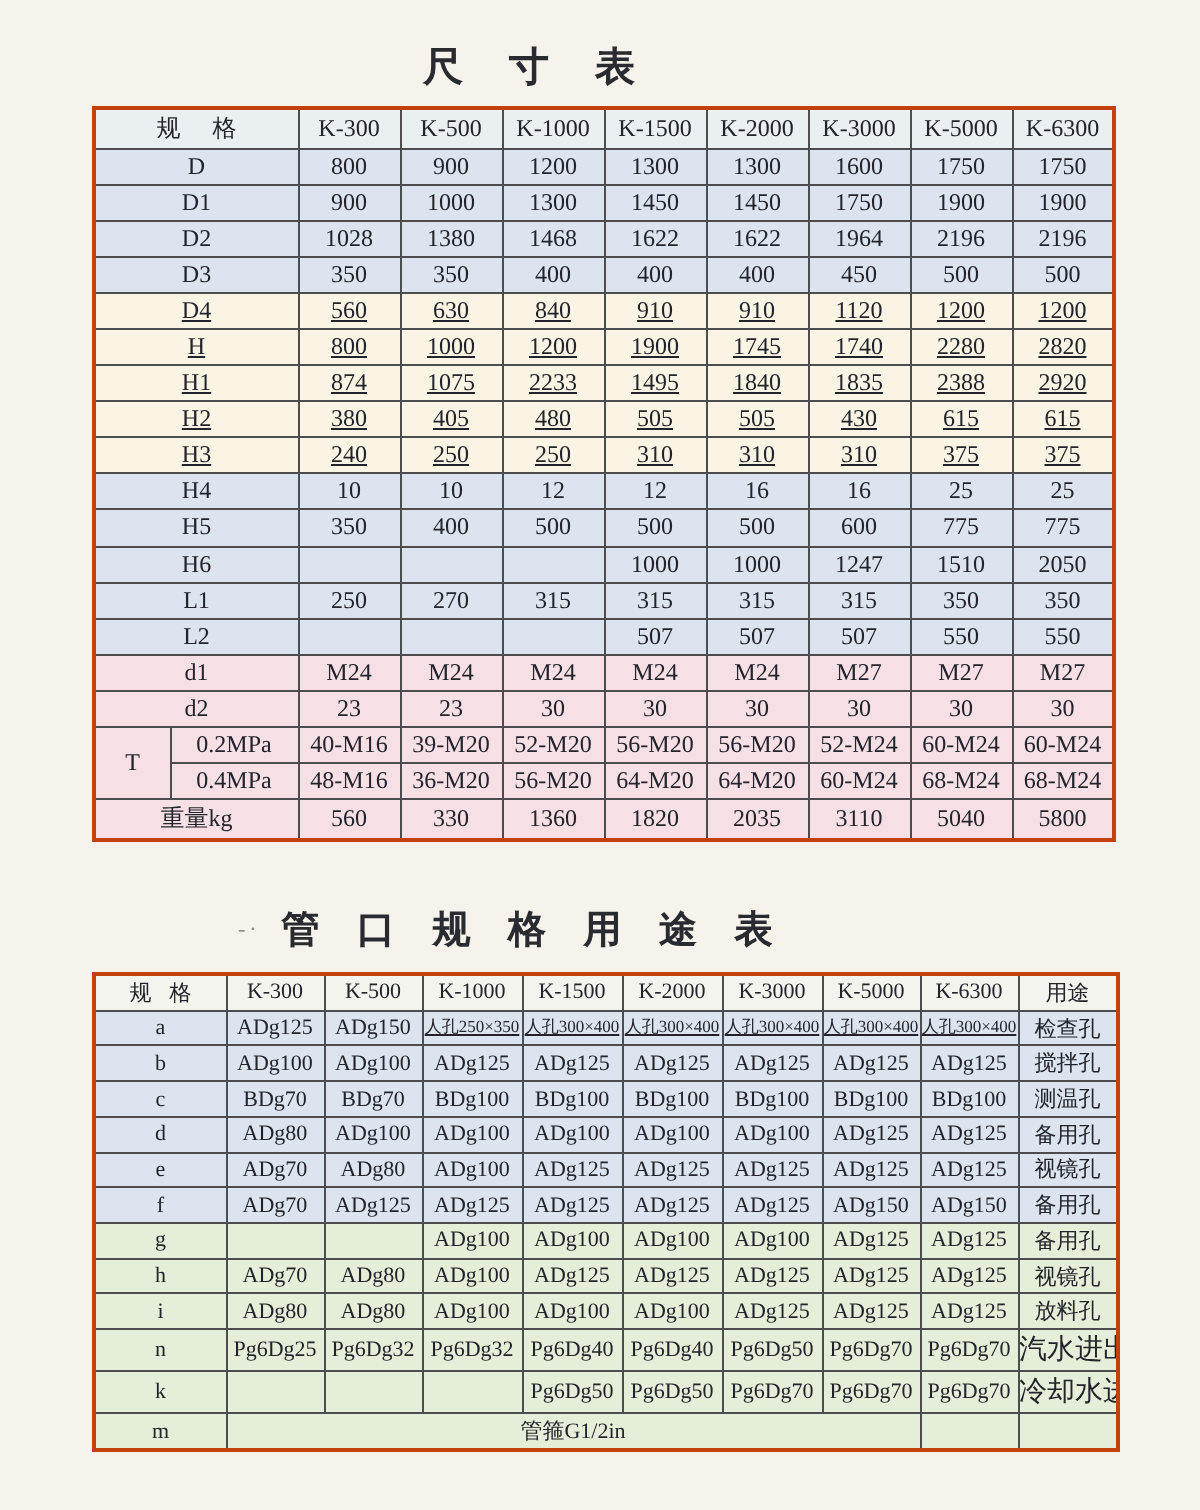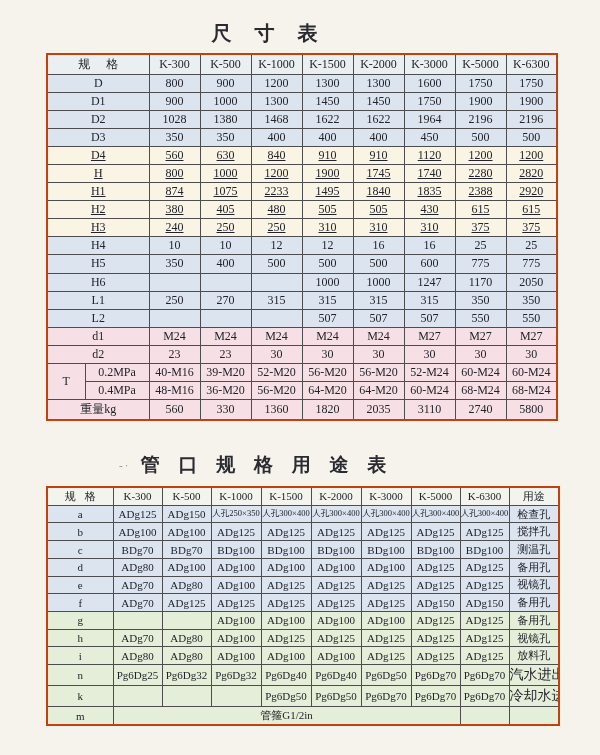--- a/index.html
+++ b/index.html
@@ -34,21 +34,21 @@
   tr.band-hdr2{background:var(--header2-bg,#f4f4ee);}
   tr.band-blue{background:var(--band-blue,#dbe4ef);}
   tr.band-cream{background:var(--band-cream,#f9f4e3);text-decoration:underline;}
   tr.band-pink{background:var(--band-pink,#f6e0e5);}
   tr.band-green{background:var(--band-green,#e5eed8);}
   td.spread{letter-spacing:16px;padding-left:16px;}
   td.spread2{letter-spacing:9px;padding-left:9px;}
   td.tiny{font-size:8.5px;}
   td.small-usage{font-size:9.5px;}
   #port-table td{font-size:11px;}
-  #port-table td.tiny{font-size:8.5px;}
+  #port-table td.tiny{font-size:8.5px;text-decoration:underline;}
   #port-table td.small-usage{font-size:14px;}
 </style>
 </head>
 <body>
 
 <div class="sheet-title" id="title1">尺 寸 表</div>
 
 <table id="size-table">
   <colgroup>
     <col style="width:38px">
@@ -196,21 +196,21 @@
         <td>775</td>
       </tr>
       <tr class="band-blue">
         <td colspan="2">H6</td>
         <td></td>
         <td></td>
         <td></td>
         <td>1000</td>
         <td>1000</td>
         <td>1247</td>
-        <td>1170</td>
+        <td>1510</td>
         <td>2050</td>
       </tr>
       <tr class="band-blue">
         <td colspan="2">L1</td>
         <td>250</td>
         <td>270</td>
         <td>315</td>
         <td>315</td>
         <td>315</td>
         <td>315</td>
@@ -274,21 +274,21 @@
         <td>68-M24</td>
       </tr>
       <tr class="band-pink">
         <td colspan="2">重量kg</td>
         <td>560</td>
         <td>330</td>
         <td>1360</td>
         <td>1820</td>
         <td>2035</td>
         <td>3110</td>
-        <td>2740</td>
+        <td>5040</td>
         <td>5800</td>
       </tr>
     </tbody>
 </table>
 
 <span class="stray-mark">-·</span>
 
 <div class="sheet-title" id="title2">管 口 规 格 用 途 表</div>
 
 <table id="port-table">

